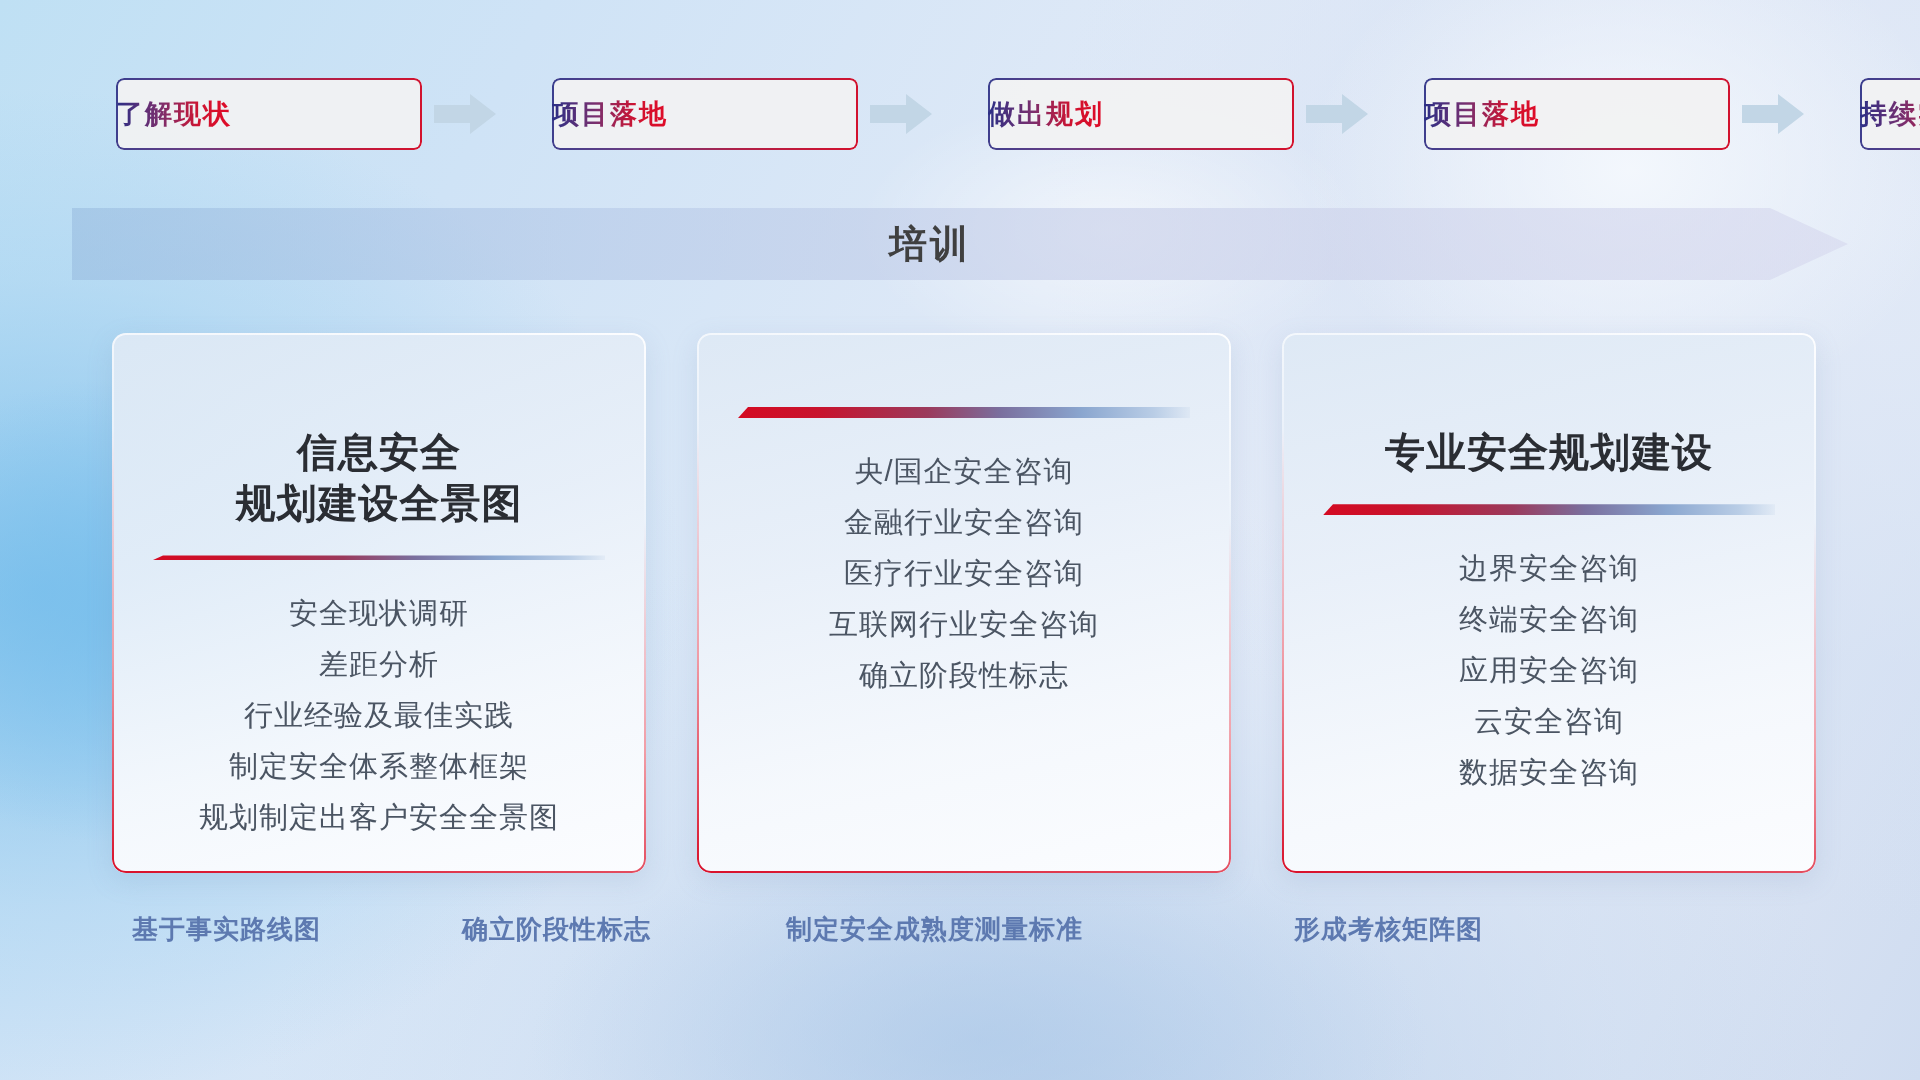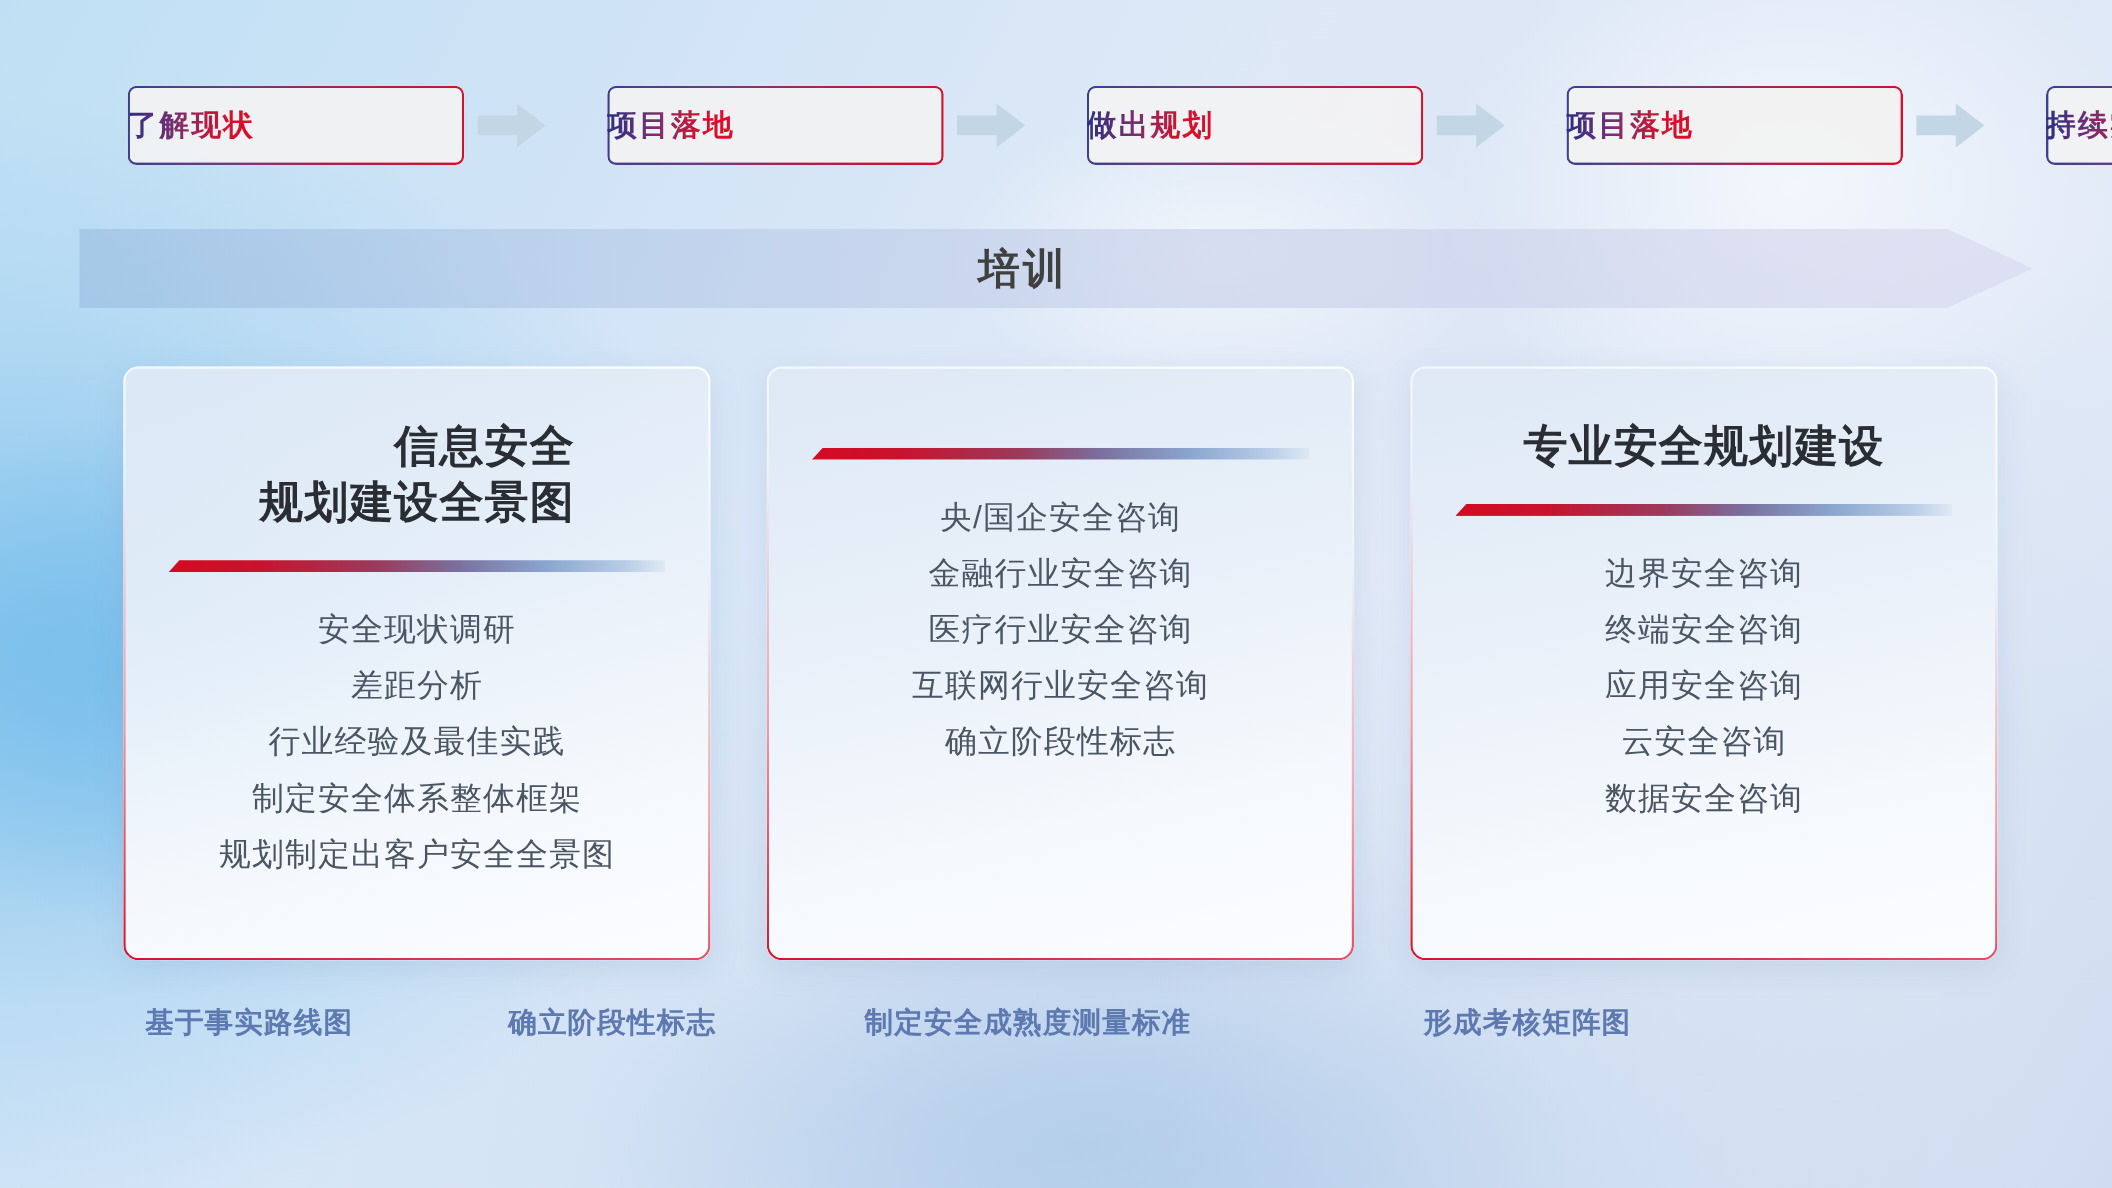--- a/index.html
+++ b/index.html
@@ -158,23 +158,24 @@
     display: flex;
     flex-direction: column;
     align-items: center;
     padding: 48px 30px 30px;
   }
   .card-title {
     font-size: 40px;
     font-weight: bold;
     color: #2a2d33;
     line-height: 1.28;
-    text-align: right;
+    text-align: center;
     letter-spacing: 1px;
     white-space: pre-line;
+    margin-top: 46px;
   }
   .divider {
     width: 452px;
     height: 11px;
     margin-top: 26px;
     margin-bottom: 28px;
     background: linear-gradient(90deg, #d40a22 0%, #c8132d 18%, #9b3a5c 42%, #7a6f9e 58%, #8aa6cf 76%, #b9cde6 92%, rgba(200,216,235,0.25) 100%);
     clip-path: polygon(10px 0, 100% 0, 100% 100%, 0 100%);
   }
   .card-list {

